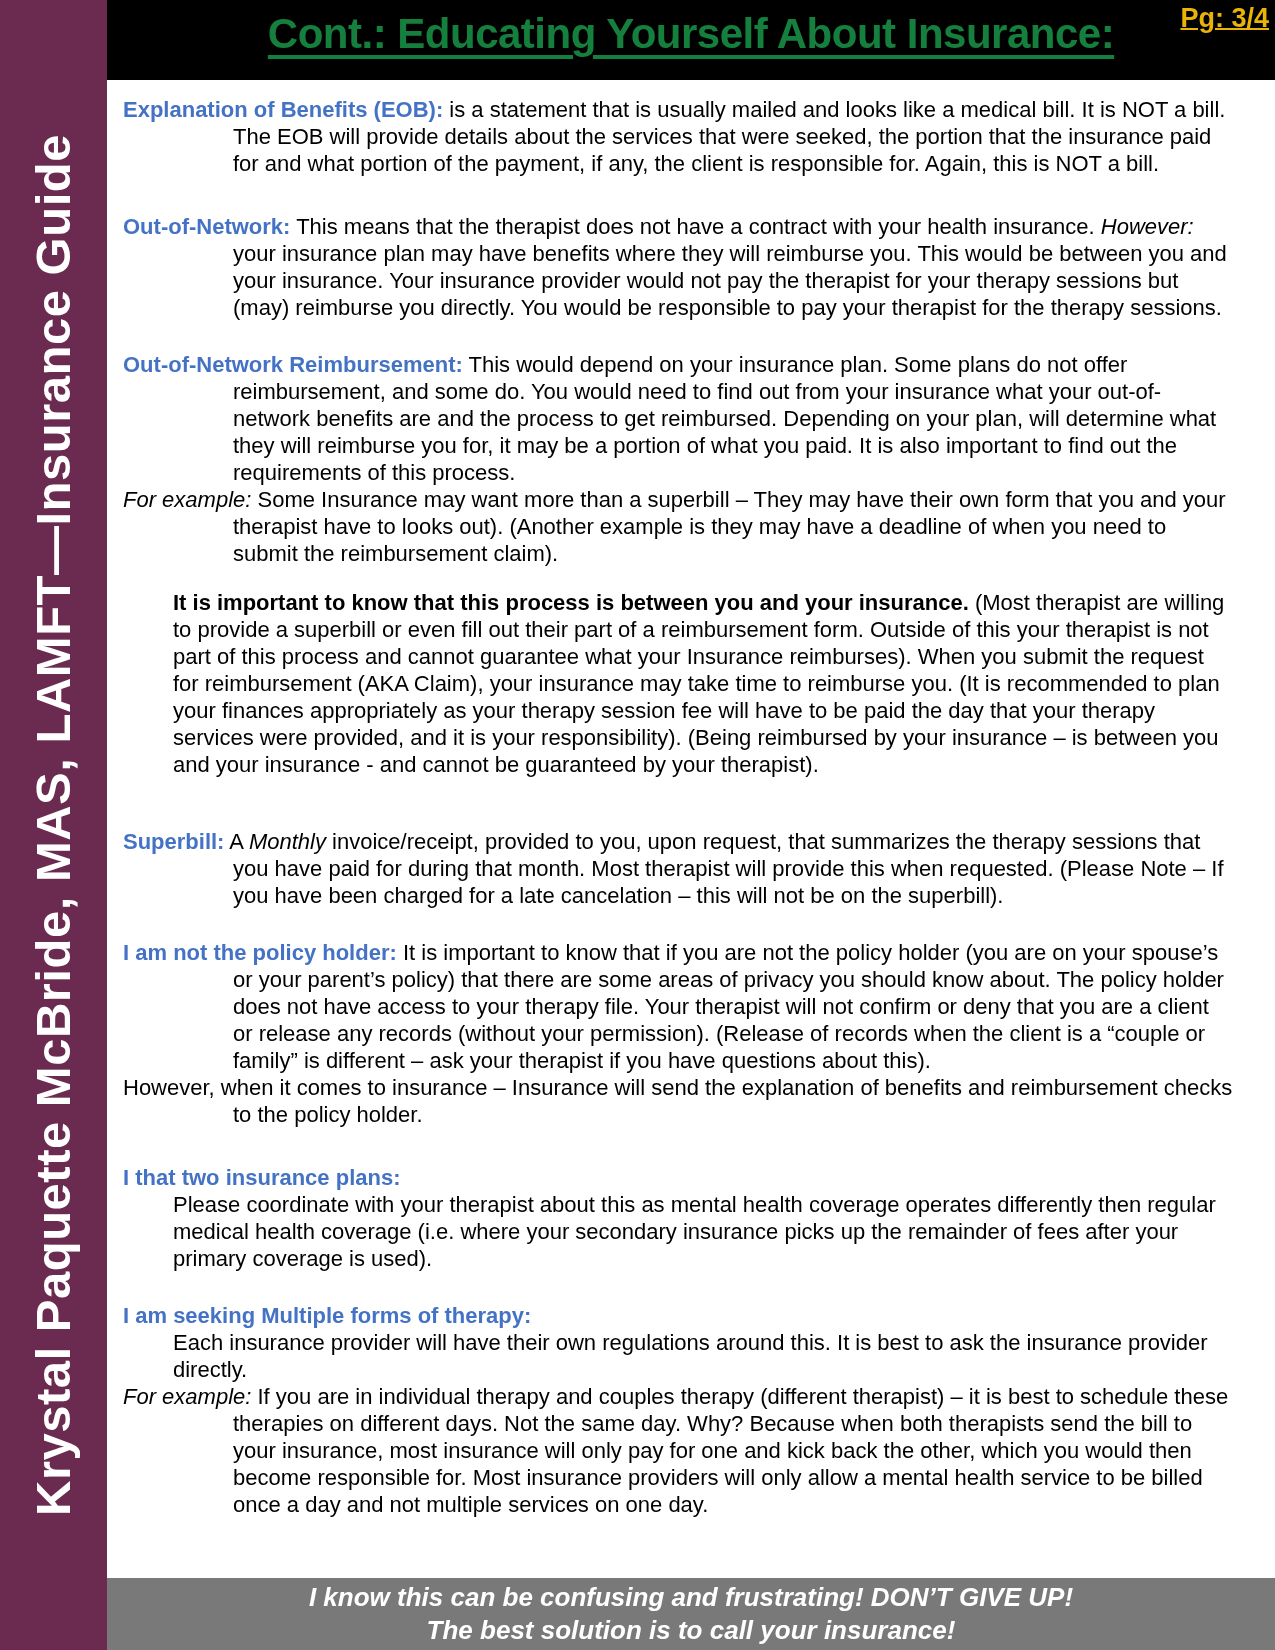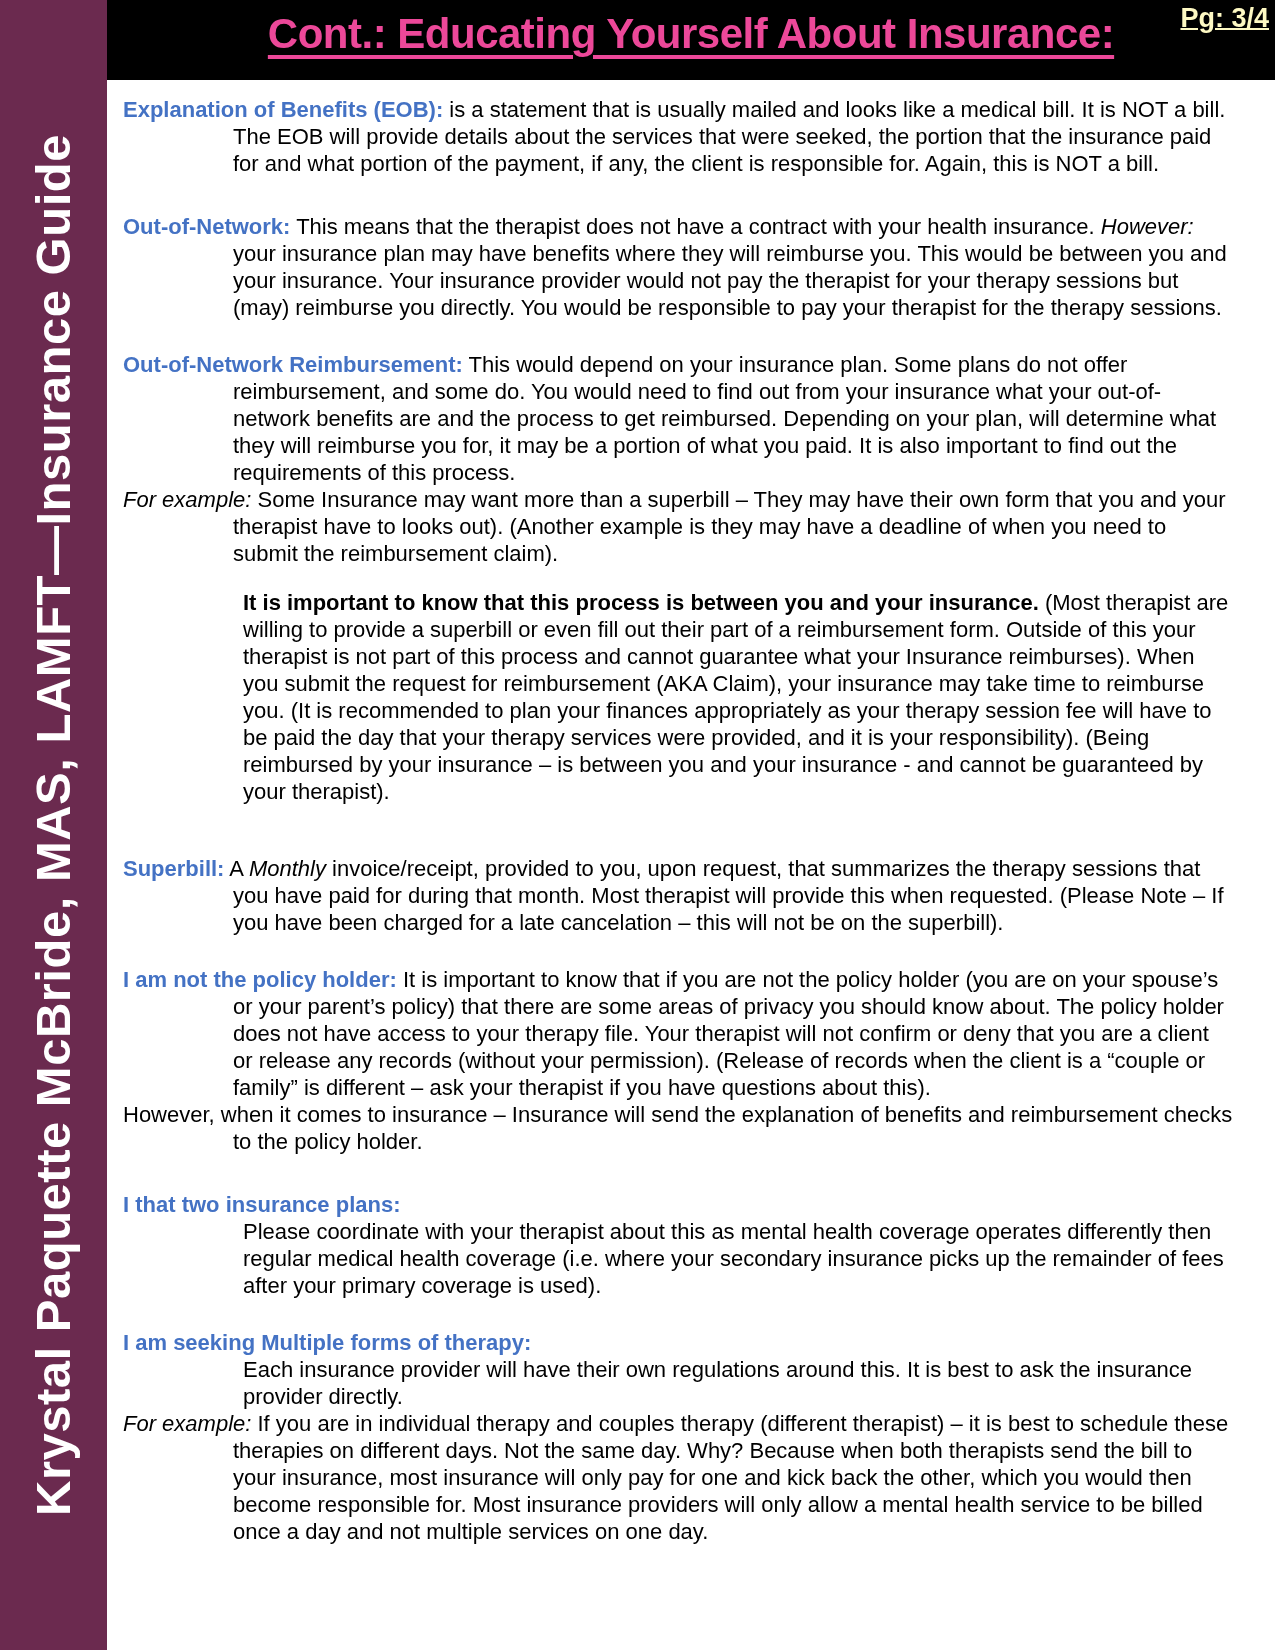--- a/index.html
+++ b/index.html
@@ -25,40 +25,40 @@
     color:#ffffff;font-weight:bold;font-size:49px;letter-spacing:0.5px;
   }
 
   
   .header{
     position:absolute;left:107px;top:0;right:0;height:80px;
     background:#000000;z-index:2;
   }
   .title{
     margin:0;position:absolute;left:0;right:0;top:10px;
-    text-align:center;color:#ec4899;font-weight:bold;font-size:42px;
+    text-align:center;color:#15803d;font-weight:bold;font-size:42px;
     text-decoration:underline;text-decoration-thickness:4px;text-underline-offset:7px;
     letter-spacing:-0.5px;
   }
   .page-indicator{
     position:absolute;right:6px;top:3px;
-    color:#fef9c3;font-weight:bold;font-size:27px;
+    color:#eab308;font-weight:bold;font-size:27px;
     text-decoration:underline;text-decoration-thickness:2px;
   }
 
   
   .content{
     position:absolute;left:107px;top:80px;right:0;bottom:72px;
     background:#ffffff;
     padding:16px 42px 0 16px;
     color:#000000;font-size:22px;line-height:27px;
   }
   .para{margin:0;}
   .hang{padding-left:110px;text-indent:-110px;}
-  .indent{margin-left:120px;}
+  .indent{margin-left:50px;}
   .gap-sm{margin-top:22px;}
   .gap{margin-top:30px;}
   .gap-lg{margin-top:36px;}
   .gap-xl{margin-top:50px;}
   .blue{color:#4472C4;font-weight:bold;}
   .ital{font-style:italic;margin-top:7px;}
   .bold{font-weight:bold;}
 
   
   .footer{
@@ -103,14 +103,18 @@
     <p class="para hang gap-lg"><span class="blue">I that two insurance plans:</span></p>
     <p class="para indent"><span>Please coordinate with your therapist about this as mental health coverage operates differently then regular medical health coverage (i.e. where your secondary insurance picks up the remainder of fees after your primary coverage is used).</span></p>
 
     <p class="para hang gap"><span class="blue">I am seeking Multiple forms of therapy:</span></p>
     <p class="para indent"><span>Each insurance provider will have their own regulations around this. It is best to ask the insurance provider directly.</span></p>
 
     <p class="para hang"><span class="ital">For example:</span><span> If you are in individual therapy and couples therapy (different therapist) – it is best to schedule these therapies on different days. Not the same day. Why? Because when both therapists send the bill to your insurance, most insurance will only pay for one and kick back the other, which you would then become responsible for. Most insurance providers will only allow a mental health service to be billed once a day and not multiple services on one day.</span></p>
 
   </main>
 
+  <footer class="footer">
+    <div>I know this can be confusing and frustrating! DON’T GIVE UP!</div>
+    <div>The best solution is to call your insurance!</div>
+  </footer>
 
 </div>
 
 </body></html>

